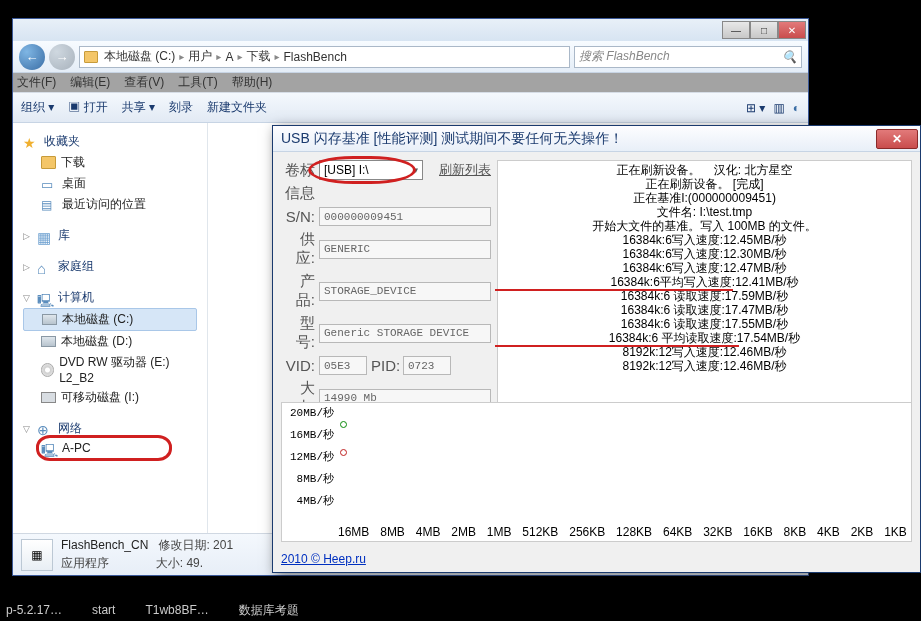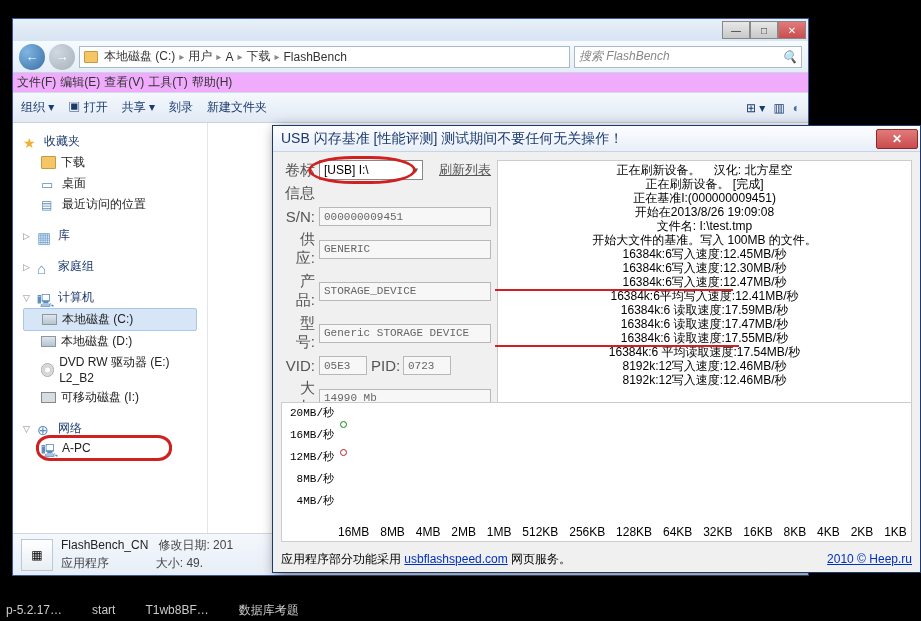--- a/index.html
+++ b/index.html
@@ -12,21 +12,21 @@
 .win-btn.close { background: linear-gradient(#e27a7a,#c94d4d); color:#fff; }
 
 .navbar { height: 32px; background: linear-gradient(#f7fbff,#e4edf7); display:flex; align-items:center; padding:0 6px; gap:4px; border-bottom:1px solid #c7d4e4;}
 .nav-btn { width:26px; height:26px; border-radius:13px; background: radial-gradient(circle at 30% 30%, #7fb6e4, #3b6ea5); display:flex; align-items:center; justify-content:center; color:#fff; font-size:13px;}
 .nav-btn.disabled { background: radial-gradient(circle at 30% 30%, #cfd8e0, #a8b2bc); }
 .addrbar { flex:1; height:22px; border:1px solid #aab8c8; background:#fff; display:flex; align-items:center; padding:0 4px; gap:4px; font-size:12px; color:#333;}
 .addrbar .sep { color:#888; font-size:10px; }
 .searchbox { width:228px; height:22px; border:1px solid #aab8c8; background:#fff; display:flex; align-items:center; padding:0 4px; color:#888; font-style:italic; position:relative;}
 .folder-ico { width:14px; height:12px; background:#f4c668; border:1px solid #c79b3a; border-radius:1px; display:inline-block; margin-right:2px;}
 
-.menubar { height:20px; background:#f0abfc; display:flex; align-items:center; padding:0 4px; gap:4px; border-bottom:1px solid #d6dde6;}
+.menubar { height:20px; background:#a3a3a3; display:flex; align-items:center; padding:0 4px; gap:14px; border-bottom:1px solid #d6dde6;}
 .menubar span { color:#333; }
 
 .toolbar-exp { height:30px; background: linear-gradient(#f4f8fd,#e2eaf4); display:flex; align-items:center; padding:0 8px; gap:14px; border-bottom:1px solid #c7d4e4;}
 .toolbar-exp span { color:#1a3a6e; }
 
 .exp-body { display:flex; height: calc(100% - 22px - 32px - 20px - 30px - 42px); }
 .sidebar { width:195px; background:#fff; border-right:1px solid #e0e6ec; padding:6px 0; overflow:hidden;}
 .side-group { padding:2px 10px 8px 10px; }
 .side-head { display:flex; align-items:center; gap:5px; padding:2px 0; color:#1a3a6e; }
 .side-item { display:flex; align-items:center; gap:5px; padding:2px 0 2px 18px; color:#222; }
@@ -275,21 +275,20 @@
           <div class="chkbox">✓</div>
           <span>发送报告</span>
         </div>
       <div class="stop-btn">停止</div>
     </div>
 
     <div class="log-panel">
       <div class="log-line">正在刷新设备。    汉化: 北方星空</div>
       <div class="log-line">正在刷新设备。 [完成]</div>
       <div class="log-line">正在基准I:(000000009451)</div>
-      <div class="log-line">开始在2013/8/26 19:09:08</div>
       <div class="log-line">文件名: I:\test.tmp</div>
       <div class="log-line">开始大文件的基准。写入 100MB 的文件。</div>
       <div class="log-line">16384k:6写入速度:12.45MB/秒</div>
       <div class="log-line">16384k:6写入速度:12.30MB/秒</div>
       <div class="log-line">16384k:6写入速度:12.47MB/秒</div>
       <div class="log-line">16384k:6平均写入速度:12.41MB/秒</div>
       <div class="log-line">16384k:6 读取速度:17.59MB/秒</div>
       <div class="log-line">16384k:6 读取速度:17.47MB/秒</div>
       <div class="log-line">16384k:6 读取速度:17.55MB/秒</div>
       <div class="log-line">16384k:6 平均读取速度:17.54MB/秒</div>
@@ -325,21 +324,20 @@
       <span>32KB</span>
         <span>16KB</span>
         <span>8KB</span>
       <span>4KB</span>
         <span>2KB</span>
         <span>1KB</span>
     </div>
   </div>
 
   <div class="dlg-footer">
-    <div><span>应用程序部分功能采用 </span><span class="link">usbflashspeed.com</span><span> 网页服务。</span></div>
     <div class="link">2010 © Heep.ru</div>
   </div>
 </div>
 
 <div class="circle-red" style="left:308px; top:156px; width:108px; height:28px; border-radius:52px/16px;"></div>
 <div class="underline-red" style="left:495px; top:289px; width:238px;"></div>
 <div class="underline-red" style="left:495px; top:345px; width:244px;"></div>
 
 <div class="taskbar">
   <span>p-5.2.17…</span>

